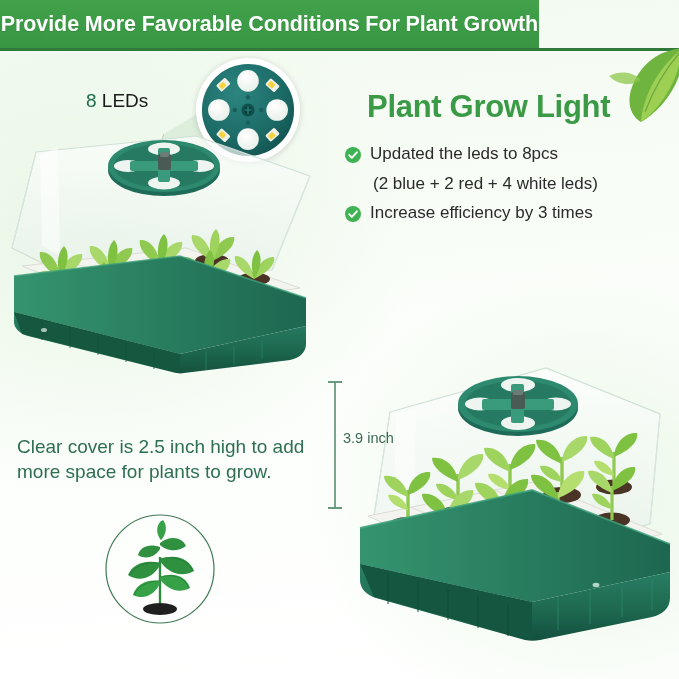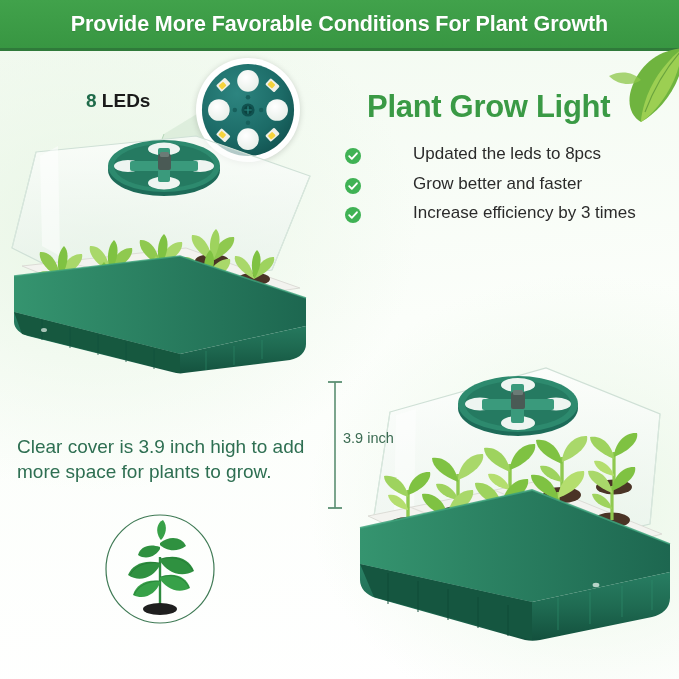--- a/index.html
+++ b/index.html
@@ -15,21 +15,21 @@
     width:679px; height:679px;
     background:
       radial-gradient(ellipse 520px 420px at 14% 34%, #e9f6e6 0%, rgba(233,246,230,0) 62%),
       radial-gradient(ellipse 460px 380px at 86% 74%, #eaf7e7 0%, rgba(234,247,231,0) 60%),
       linear-gradient(175deg, #f2faf0 0%, #fbfefa 48%, #ffffff 100%);
     overflow:hidden;
   }
 
   
   #header-bar {
-    position:absolute; left:0; top:0; width:679px; height:48px;
+    position:absolute; left:0; top:0; width:539px; height:48px;
     background:linear-gradient(180deg,#41a24b 0%,#389642 100%);
     display:flex; align-items:center; justify-content:center;
   }
   #header-title {
     color:#ffffff;
     font-size:21.5px;
     font-weight:bold;
     letter-spacing:-0.1px;
     white-space:nowrap;
     text-shadow:0 1px 1px rgba(0,0,0,.10);
@@ -38,21 +38,21 @@
     position:absolute; left:0; top:48px; width:679px; height:2.5px;
     background:#2f7a3a;
   }
 
   
   #leaf-deco { position:absolute; right:-6px; top:46px; width:96px; height:86px; }
 
   
   #leds-label {
     position:absolute; left:86px; top:90px;
-    font-size:19px; font-weight:bold; white-space:nowrap;
+    font-size:19px; font-weight:normal; white-space:nowrap;
   }
   #leds-count { color:#1f6b4a; }
   #leds-word  { color:#1a1a1a; }
 
   
   #magnifier-wrap { position:absolute; left:150px; top:52px; width:160px; height:120px; }
   #magnifier-cone { position:absolute; left:0; top:22px; width:100px; height:92px; }
   #magnifier-circle {
     position:absolute; left:46px; top:6px; width:104px; height:104px;
     border-radius:50%; background:#ffffff;
@@ -60,21 +60,21 @@
     padding:5px;
   }
 
   
   #product-title {
     position:absolute; left:346px; top:89px;
     font-size:31px; font-weight:bold; color:#3a9a45;
     letter-spacing:-0.3px; white-space:nowrap;margin-left:21px;
   }
   #feature-list { position:absolute; left:345px; top:144px; width:330px; }
-  .feature-row { display:flex; align-items:flex-end; margin-bottom:9.5px;gap:43px; }
+  .feature-row { display:flex; align-items:flex-start; margin-bottom:9.5px; }
   .feature-row.indented { padding-left:28px; }
   .check-icon { flex:0 0 auto; width:16px; height:16px; margin-top:3px; margin-right:9px; }
   .feature-text { font-size:17px; color:#2b2b2b; line-height:1.18; white-space:nowrap; }
 
   
   #cover-note {
     position:absolute; left:17px; top:434px; width:310px;
     font-size:19px; line-height:1.33; color:#2e6f52;
   }
 
@@ -462,40 +462,36 @@
   <div id="feature-list">
 
     <div class="feature-row">
       <svg class="check-icon" viewBox="0 0 16 16">
         <circle cx="8" cy="8" r="8" fill="#3fb254"></circle>
         <path d="M4.2 8.2 L6.8 10.8 L11.9 5.3" stroke="#ffffff" stroke-width="1.9" fill="none" stroke-linecap="round" stroke-linejoin="round"></path>
       </svg>
       <span class="feature-text">Updated the leds to 8pcs</span>
     </div>
 
-
-    <div class="feature-row">
-      <svg class="check-icon" viewBox="0 0 16 16">
-        <circle cx="8" cy="8" r="8" fill="#3fb254"></circle>
-        <path d="M4.2 8.2 L6.8 10.8 L11.9 5.3" stroke="#ffffff" stroke-width="1.9" fill="none" stroke-linecap="round" stroke-linejoin="round"></path>
-      </svg>
-      <span class="feature-text">Grow better and faster</span>
+    <div class="feature-row indented">
+      <span class="feature-text">(2 blue + 2 red + 4 white leds)</span>
     </div>
+
 
     <div class="feature-row">
       <svg class="check-icon" viewBox="0 0 16 16">
         <circle cx="8" cy="8" r="8" fill="#3fb254"></circle>
         <path d="M4.2 8.2 L6.8 10.8 L11.9 5.3" stroke="#ffffff" stroke-width="1.9" fill="none" stroke-linecap="round" stroke-linejoin="round"></path>
       </svg>
       <span class="feature-text">Increase efficiency by 3 times</span>
     </div>
 
   </div>
 
-  <div id="cover-note">Clear cover is 3.9 inch high to add more space for plants to grow.</div>
+  <div id="cover-note">Clear cover is 2.5 inch high to add more space for plants to grow.</div>
 
   <svg id="plant-badge" viewBox="0 0 112 112">
     <circle cx="56" cy="56" r="54" fill="none" stroke="#3f7a55" stroke-width="1.2"></circle>
     <g>
       <path d="M56 96 L56 44" stroke="#2e8a3f" stroke-width="2.4" fill="none"></path>
       <path d="M56 50 C40 46 28 52 24 62 C36 70 50 64 56 52 Z" fill="#2f9140"></path>
       <path d="M56 50 C40 48 30 54 26 62" stroke="#1d6b2c" stroke-width="0.9" fill="none" opacity=".6"></path>
       <path d="M56 46 C72 40 86 46 90 58 C76 66 62 58 56 48 Z" fill="#2f9140"></path>
       <path d="M56 46 C72 42 84 48 89 58" stroke="#1d6b2c" stroke-width="0.9" fill="none" opacity=".6"></path>
       <path d="M56 68 C42 66 32 72 29 82 C41 88 52 80 56 70 Z" fill="#37a148"></path>

